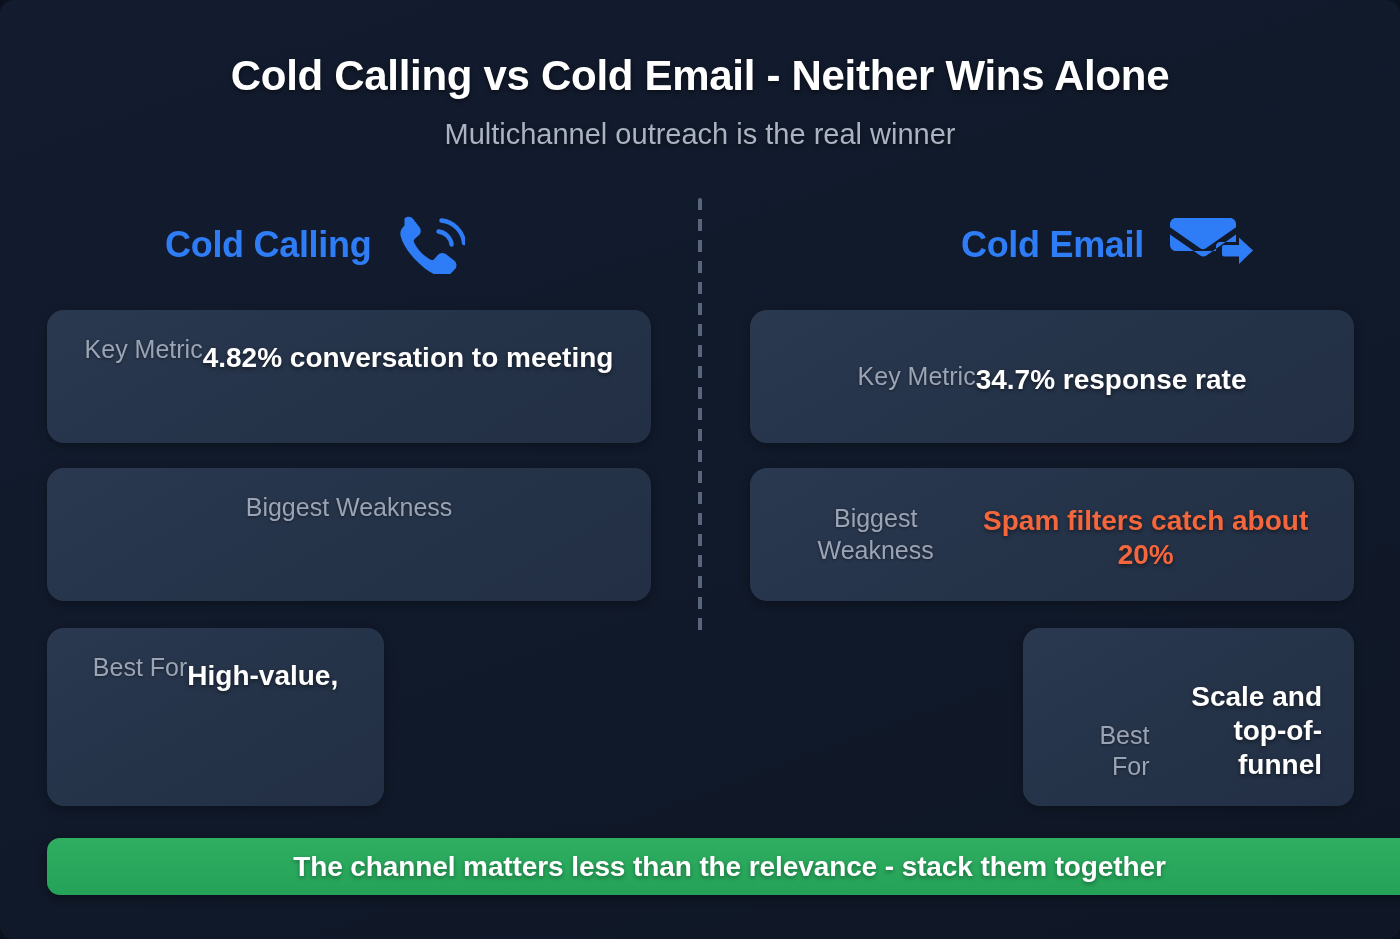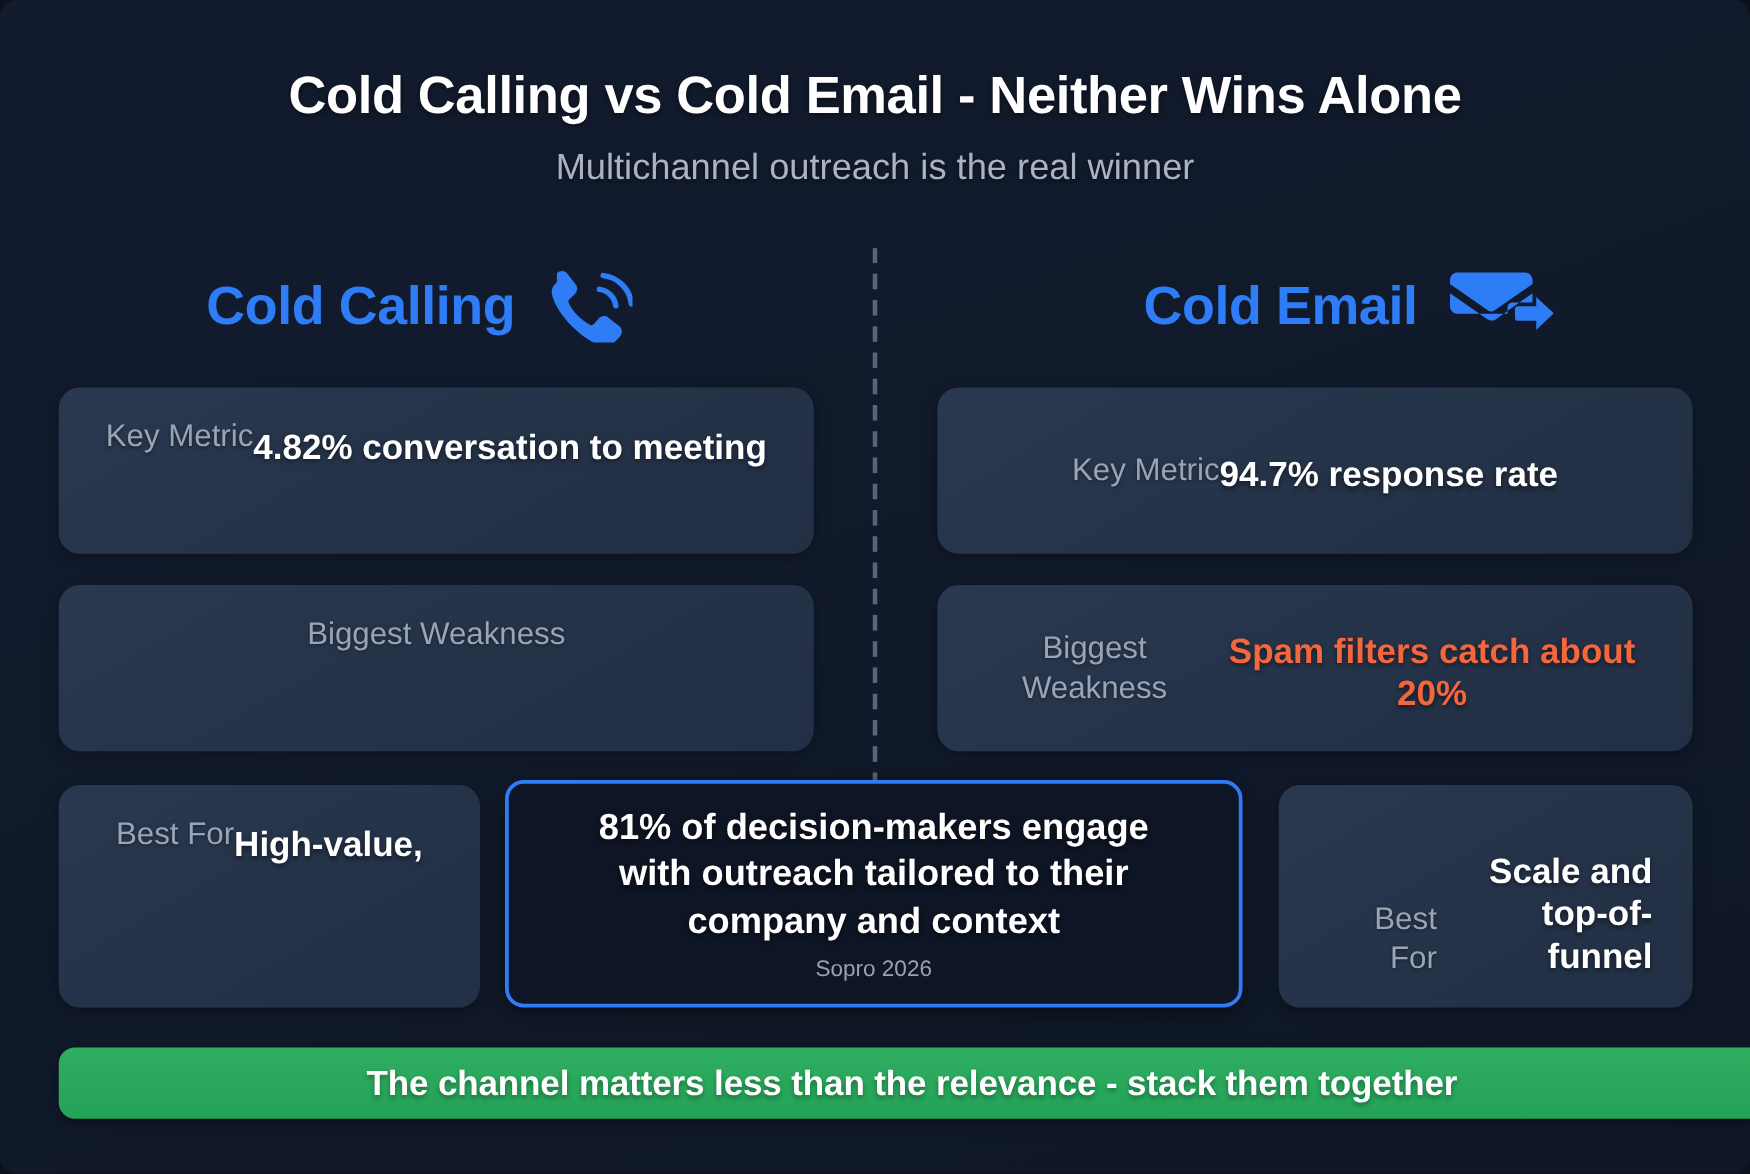--- a/index.html
+++ b/index.html
@@ -44,23 +44,23 @@
   
   .col-head {
     position: absolute;
     top: 214px;
     display: flex;
     align-items: center;
     gap: 20px;
     height: 62px;
   }
   .col-head.left  { left: 165px; }
-  .col-head.right { right: 154px; margin-left: 48px; }
+  .col-head.right { right: 144px; margin-left: 48px; }
   .col-head-label {
-    font-size: 43px;
+    font-size: 36px;
     font-weight: bold;
     color: #2f7df6;
     letter-spacing: -0.3px;
   }
   .col-head-icon { display: block; }
 
   
   .divider {
     position: absolute;
     left: 698px;
@@ -211,42 +211,34 @@
 
   <div class="card align-left" id="card-call-best">
     <div class="card-label">Best For</div>
     <div class="card-value">
       <div>High-value,</div>
     </div>
   </div>
 
   <div class="card align-center" id="card-email-metric">
     <div class="card-label">Key Metric</div>
-    <div class="card-value">94.7% response rate</div>
+    <div class="card-value">34.7% response rate</div>
   </div>
 
   <div class="card align-center" id="card-email-weak">
     <div class="card-label">Biggest Weakness</div>
     <div class="card-value warn">Spam filters catch about 20%</div>
   </div>
 
   <div class="card align-right" id="card-email-best">
     <div class="card-label">Best For</div>
     <div class="card-value">
       <div>Scale and</div>
       <div>top-of-funnel</div>
     </div>
   </div>
 
-  <div class="callout">
-    <div class="callout-text">
-      <div>81% of decision-makers engage</div>
-      <div>with outreach tailored to their</div>
-      <div>company and context</div>
-    </div>
-    <div class="callout-source">Sopro 2026</div>
-  </div>
 
   <div class="banner">
     <span class="banner-text">The channel matters less than the relevance - stack them together</span>
   </div>
 
 </div>
 
 </body></html>

